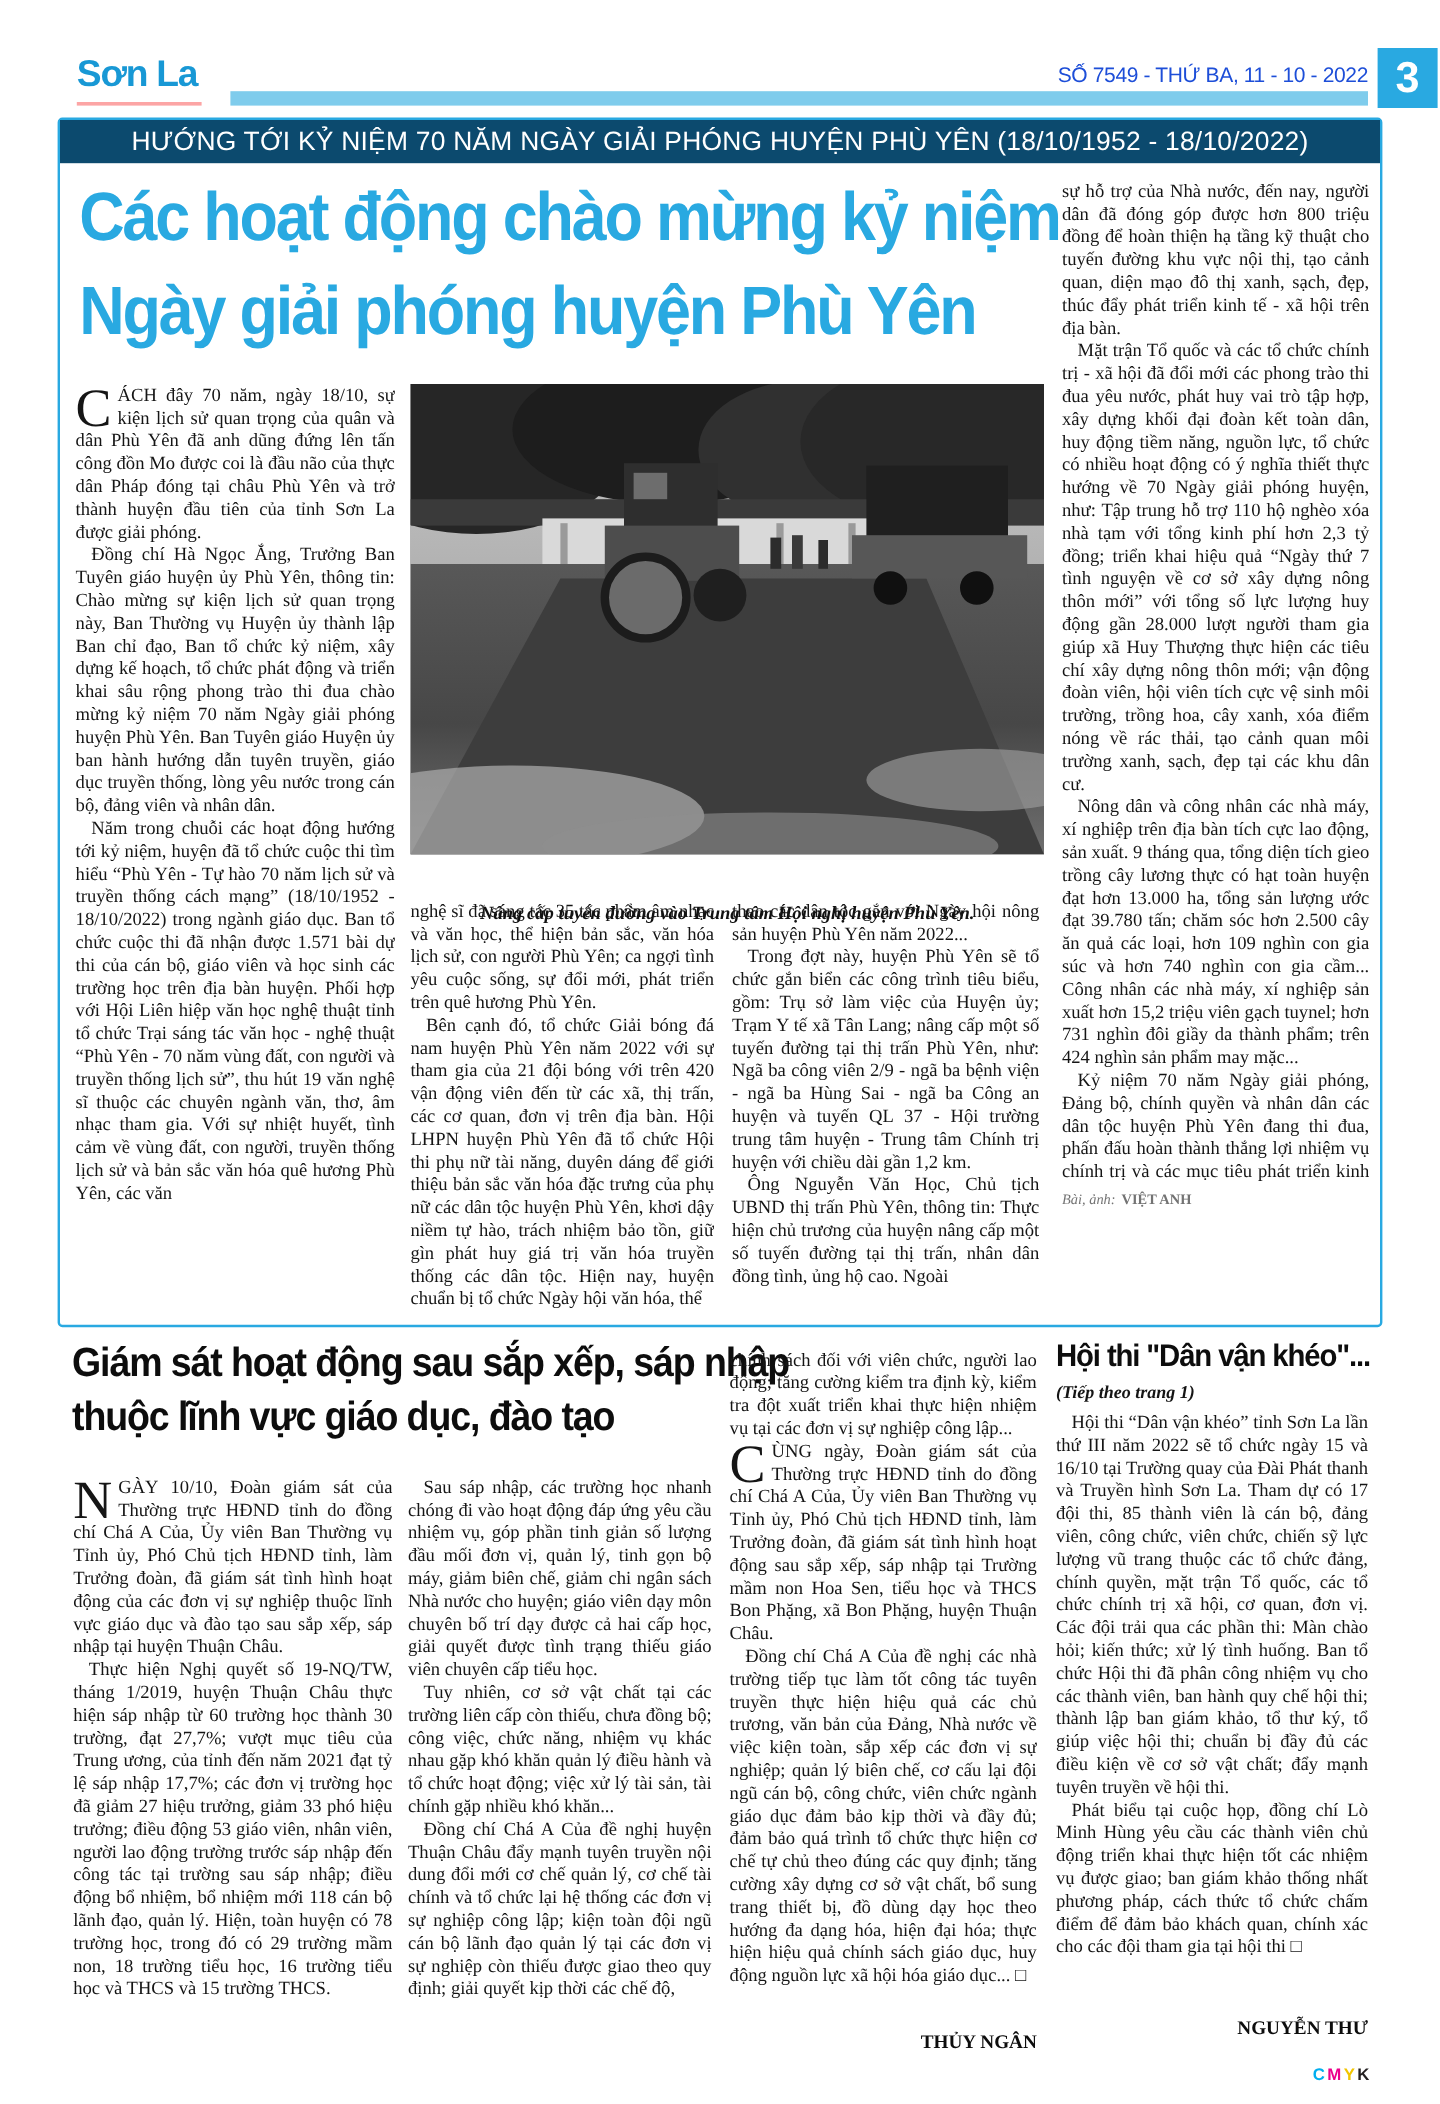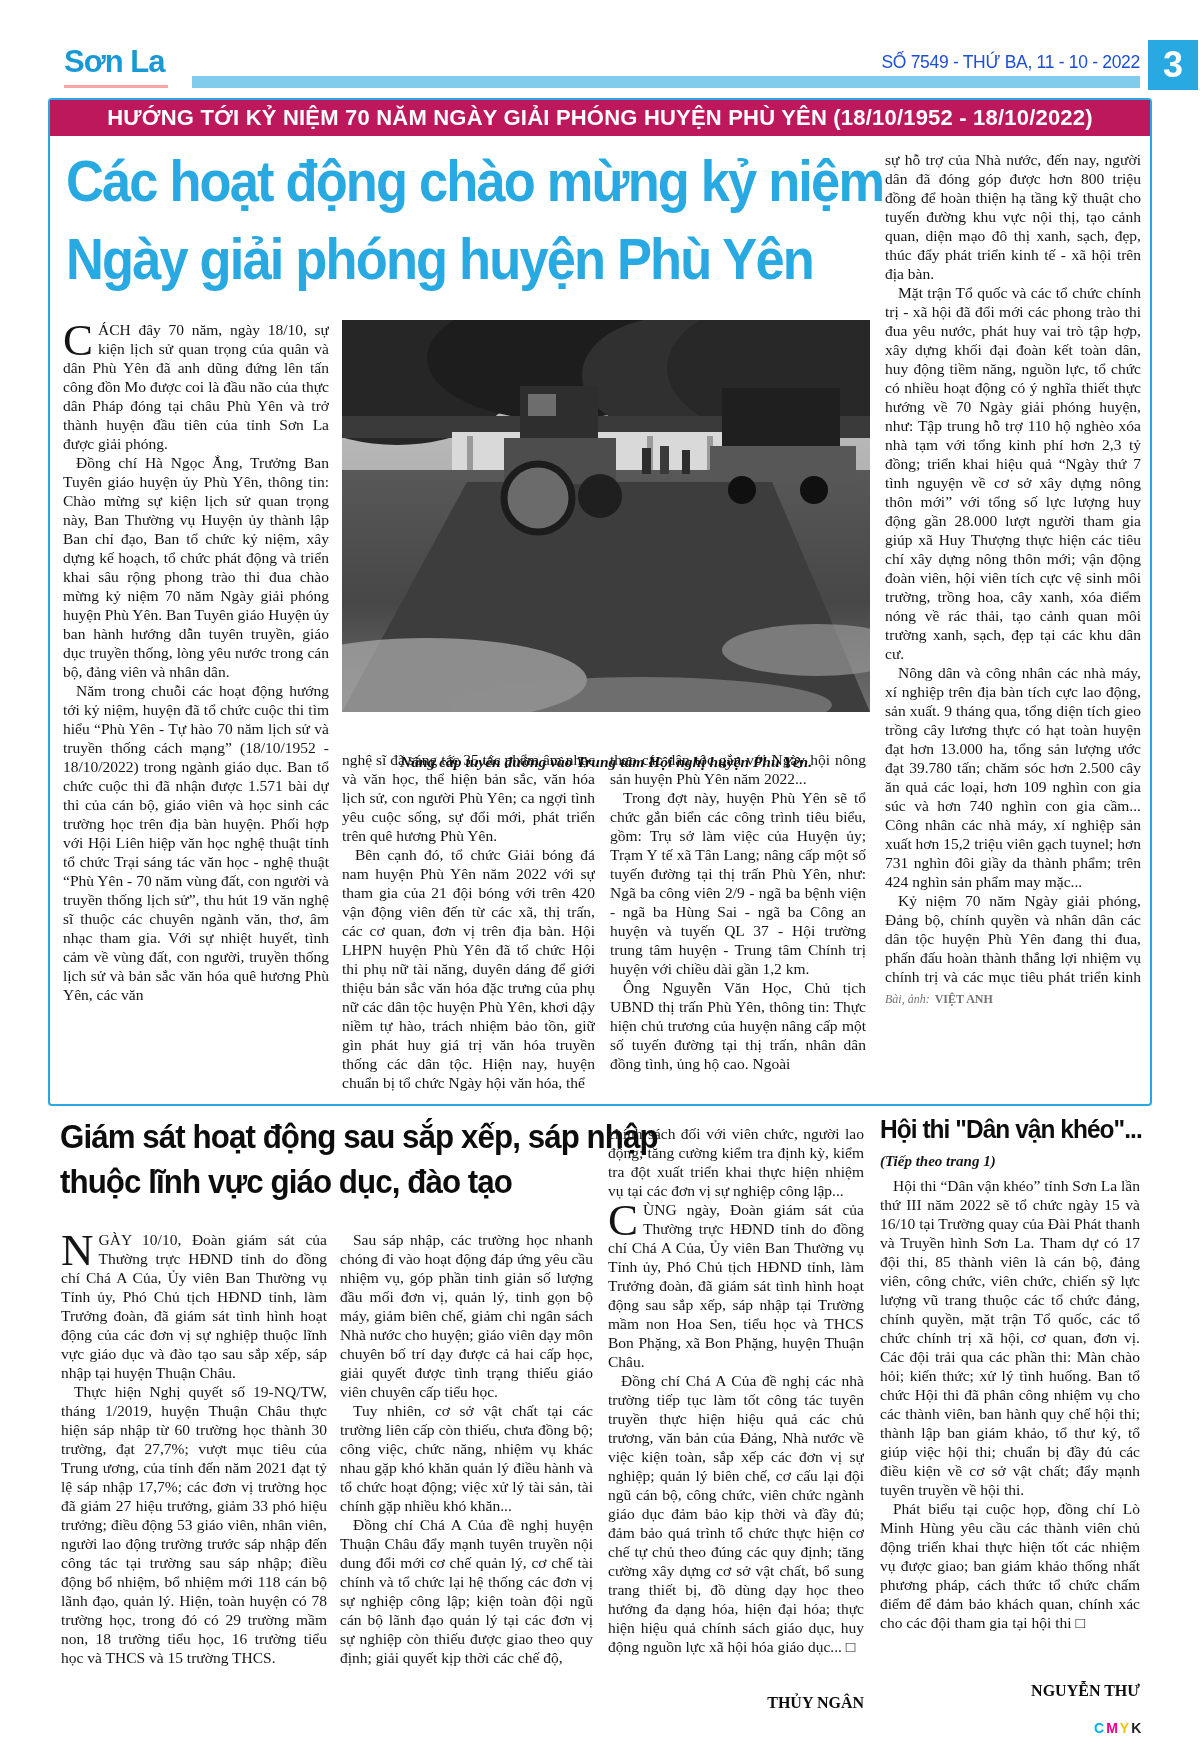--- a/index.html
+++ b/index.html
@@ -12,22 +12,22 @@
             font-size:31px;color:#1898d5;border-bottom:3px solid #fca5a5;padding:0 4px 5px 0;letter-spacing:-1px;}
   .lightbar{left:192px;top:76px;width:948px;height:12px;background:#7fccec;}
   .issueline{left:760px;top:52px;width:380px;text-align:right;font-family:"Liberation Sans",sans-serif;
              font-size:17.5px;color:#1d4ed8;letter-spacing:-0.3px;}
   .pagenum{left:1148px;top:40px;width:50px;height:50px;background:#29a9e1;color:#fff;
            font-family:"Liberation Sans",sans-serif;font-weight:700;font-size:36px;
            display:flex;align-items:center;justify-content:center;}
 
   
   .topbox{left:48px;top:98px;width:1100px;height:1004px;border:2px solid #29a9e1;border-radius:4px;background:#fff;}
-  .banner{position:absolute;left:0;top:0;width:100%;height:36px;background:#be185d;color:#fff;
-          font-family:"Liberation Sans",sans-serif;font-weight:700;font-size:22px;
+  .banner{position:absolute;left:0;top:0;width:100%;height:36px;background:#0c4a6e;color:#fff;
+          font-family:"Liberation Sans",sans-serif;font-weight:400;font-size:22px;
           display:flex;align-items:center;justify-content:center;letter-spacing:0.2px;
           transform-origin:50% 50%;white-space:nowrap;}
   .mainhead{position:absolute;left:16px;top:42px;color:#29a9e1;font-family:"Liberation Sans",sans-serif;
             font-weight:700;font-size:57px;line-height:78px;letter-spacing:-2px;
             transform:scaleX(.92);transform-origin:0 0;white-space:nowrap;}
   .col{position:absolute;font-size:15.5px;line-height:19px;text-align:justify;overflow:hidden;}
   .col p{margin:0;text-indent:13px;}
   .col p.nd{text-indent:0;}
   .drop{float:left;font-size:45px;line-height:36px;padding:2px 5px 0 0;font-weight:400;}
   .photo{position:absolute;left:292px;top:220px;width:528px;height:392px;background:#888;overflow:hidden;}

